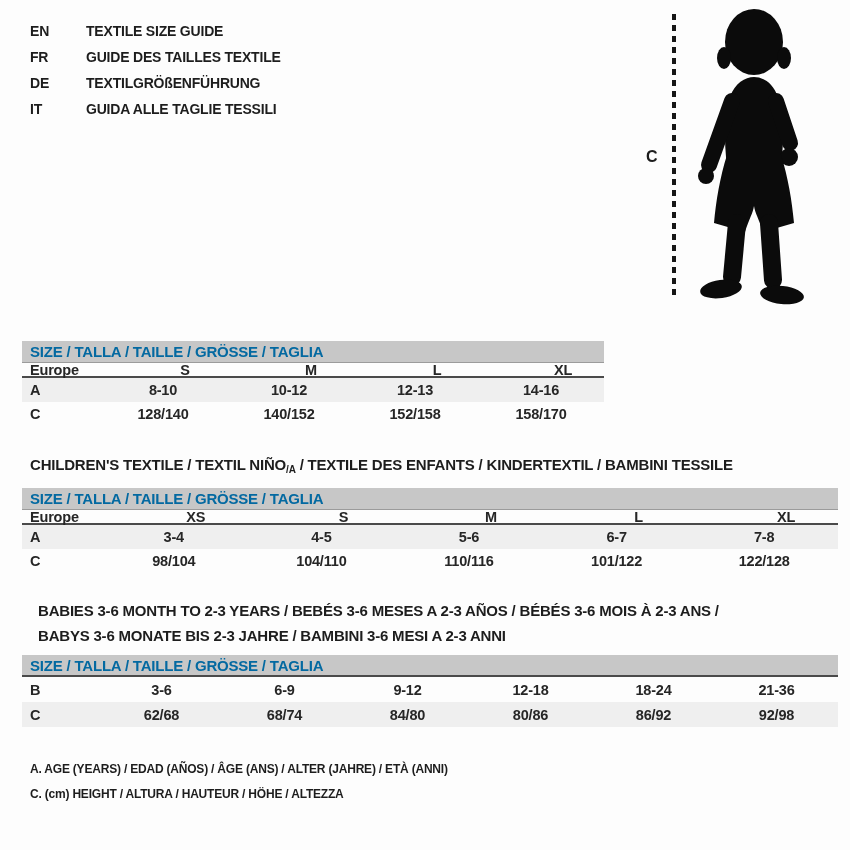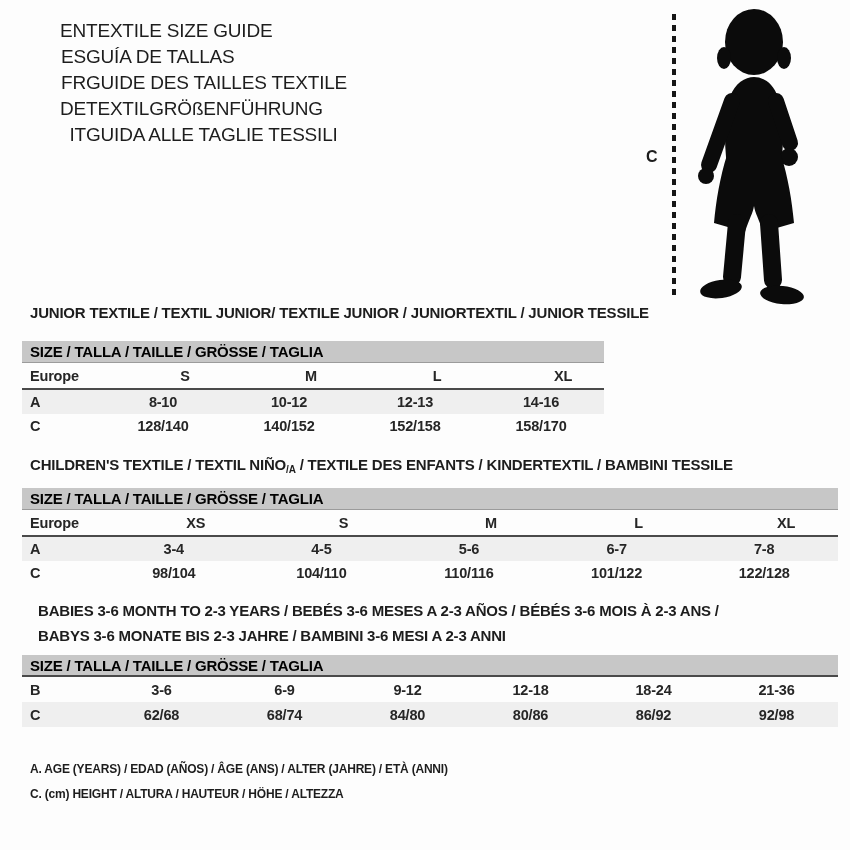--- a/index.html
+++ b/index.html
@@ -4,21 +4,21 @@
 <style>
   html,body { margin:0; padding:0; background:#ffffff; }
   .canvas {
     position:relative; width:850px; height:850px; background:#fdfdfd;
     font-family:"Liberation Sans", sans-serif; color:#1d1d1d; overflow:hidden;
   }
 
   
   .lang-list { position:absolute; left:30px; top:18px; }
   .lang-row { display:flex; height:26px; align-items:center;
-              font-weight:400; font-size:19px; letter-spacing:-0.2px;text-align:right; }
+              font-weight:700; font-size:14px; letter-spacing:-0.2px; }
   .lang-code { width:56px; }
 
   
   .figure { position:absolute; left:640px; top:0; width:210px; height:320px; }
   .measure-line { position:absolute; left:32px; top:14px; width:4px; height:281px;
     background:repeating-linear-gradient(to bottom, #161616 0 6px, transparent 6px 11px); }
   .measure-label { position:absolute; left:6px; top:148px; font-weight:700; font-size:16px; }
   svg.toddler { position:absolute; left:45px; top:5px; width:130px; height:305px; }
 
   
@@ -29,48 +29,44 @@
   .h-babies   { top:598px; line-height:25px;margin-left:8px; }
   .subscript  { font-size:10px; vertical-align:-3px; font-weight:700; }
 
   
   .table { position:absolute; left:22px; }
   .t-junior   { top:341px; width:582px; }
   .t-children { top:488px; width:816px; }
   .t-babies   { top:655px; width:816px; }
   .size-bar { height:22px; line-height:22px; background:#c7c7c7;
     border-bottom:1px solid #9b9b9b; padding-left:8px; box-sizing:border-box;
-    font-weight:700; font-size:15px; color:#000000; letter-spacing:-0.2px; }
+    font-weight:700; font-size:15px; color:#0369a1; letter-spacing:-0.2px; }
   .t-babies .size-bar { border-bottom:2px solid #4a4a4a; }
   .t-row { display:flex; height:24px; align-items:center;
            font-size:14.5px; font-weight:700; color:#262626; letter-spacing:-0.2px; }
-  .t-row.head { height:27px; border-bottom:2px solid #4a4a4a; box-sizing:border-box;gap:44px; }
+  .t-row.head { height:15px; border-bottom:2px solid #4a4a4a; box-sizing:border-box;gap:44px; }
   .t-babies .t-row { height:25px; }
   .t-row.shaded { background:#efefef; }
   .cell { flex:1; text-align:center; }
   .cell.label { flex:0 0 70px; text-align:left; padding-left:8px; }
 
   
   .footnotes { position:absolute; left:30px; top:757px; }
   .footnote { height:25px; line-height:25px; font-weight:700; font-size:12px;
               letter-spacing:-0.2px; white-space:nowrap; }
 </style>
 </head>
 <body>
 
 <div class="canvas">
 
   <div class="lang-list">
     <div class="lang-row">
       <span class="lang-code">EN</span>
       <span class="lang-label">TEXTILE SIZE GUIDE</span>
-    </div>
-    <div class="lang-row">
-      <span class="lang-code">ES</span>
-      <span class="lang-label">GUÍA DE TALLAS</span>
     </div>
     <div class="lang-row">
       <span class="lang-code">FR</span>
       <span class="lang-label">GUIDE DES TAILLES TEXTILE</span>
     </div>
     <div class="lang-row">
       <span class="lang-code">DE</span>
       <span class="lang-label">TEXTILGRÖßENFÜHRUNG</span>
     </div>
     <div class="lang-row">
@@ -94,21 +90,20 @@
         <circle cx="104" cy="152" r="9"></circle>
         <path d="M42,150 L96,150 C103,172 107,196 109,218 L78,227 C74,214 70,208 69,201 C68,208 64,214 60,227 L29,218 C31,196 35,172 42,150 Z"></path>
         <line x1="52" y1="218" x2="47" y2="272" stroke="#0b0b0b" stroke-width="18" stroke-linecap="round"></line>
         <line x1="84" y1="218" x2="88" y2="275" stroke="#0b0b0b" stroke-width="18" stroke-linecap="round"></line>
         <ellipse cx="36" cy="284" rx="21" ry="9" transform="rotate(-8 36 284)"></ellipse>
         <ellipse cx="97" cy="290" rx="22" ry="9" transform="rotate(6 97 290)"></ellipse>
       </g>
     </svg>
   </div>
 
-  <div class="heading h-junior">JUNIOR TEXTILE / TEXTIL JUNIOR/ TEXTILE JUNIOR / JUNIORTEXTIL / JUNIOR TESSILE</div>
   <div class="table t-junior">
     <div class="size-bar">SIZE / TALLA / TAILLE / GRÖSSE / TAGLIA</div>
     <div class="t-row head">
       <span class="cell label">Europe</span>
       <span class="cell">S</span>
       <span class="cell">M</span>
       <span class="cell">L</span>
       <span class="cell">XL</span>
     </div>
     <div class="t-row shaded">

